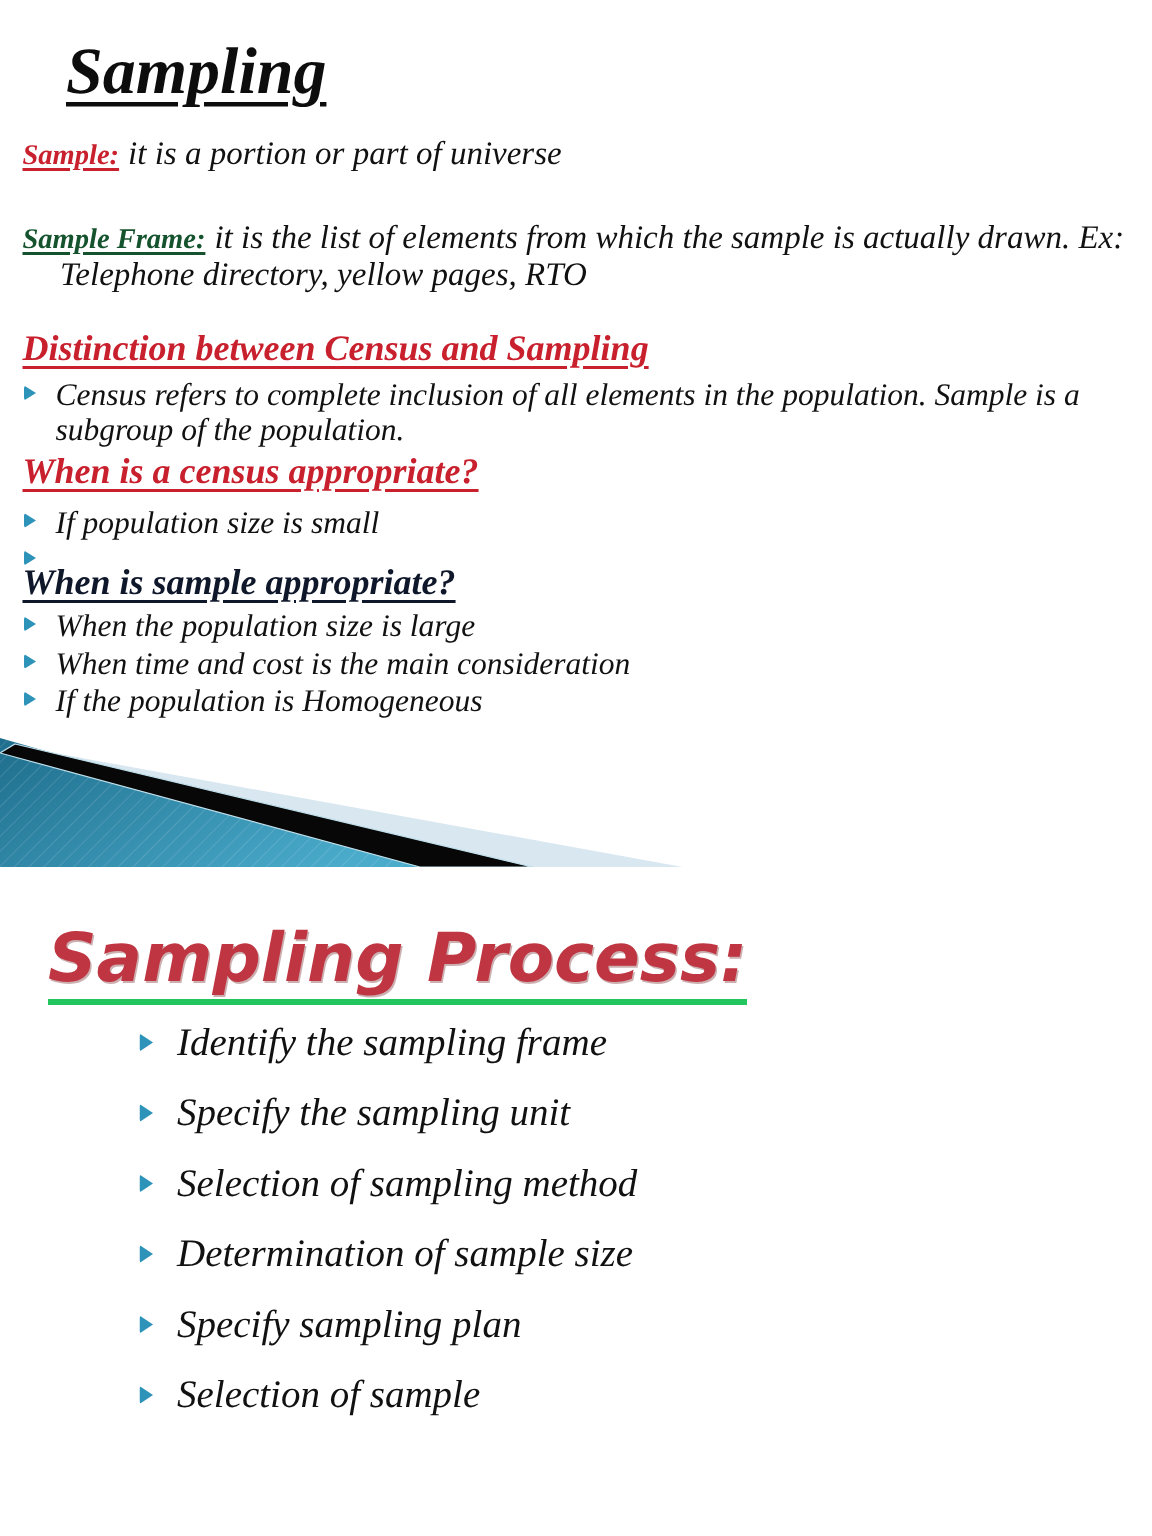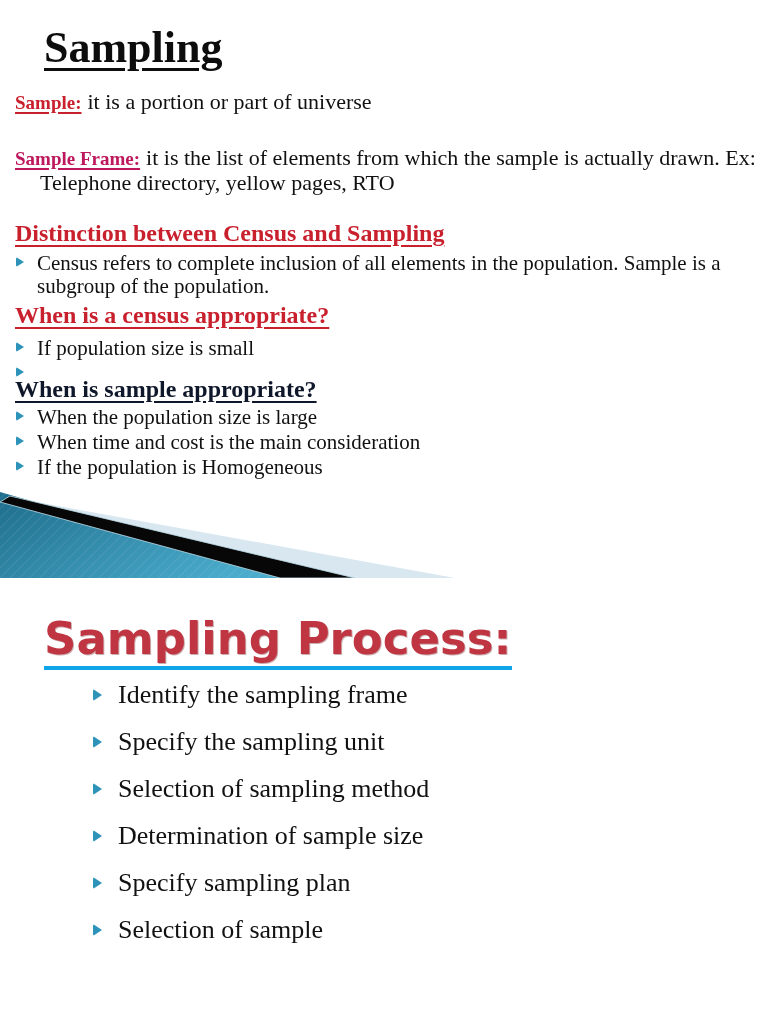--- a/index.html
+++ b/index.html
@@ -1,21 +1,21 @@
 <!DOCTYPE html>
 <html><head>
 <meta charset="utf-8">
 <style>
   html,body{margin:0;padding:0;}
   body{
     width:768px;height:1024px;position:relative;background:#ffffff;
     font-family:"Liberation Serif", serif;overflow:hidden;
     -webkit-font-smoothing:antialiased;
   }
-  .slide{position:absolute;left:0;width:736px;background:#fff;}
+  .slide{position:absolute;left:0;width:736px;background:#fff;font-style:italic;}
   #slide1{top:0;height:578px;}
   #slide2{top:578px;height:446px;}
 
   
   .s1-title{
     position:absolute;left:44px;top:24px;margin:0;
     font-size:44px;font-weight:bold;color:#0d0d0d;line-height:1.1;
     text-decoration:underline;text-decoration-thickness:3px;text-underline-offset:6px;
   }
   .def-line{position:absolute;margin:0;font-size:22px;color:#111;line-height:1.12;}
@@ -48,24 +48,24 @@
     position:absolute;left:1px;top:6px;width:0;height:0;
     border-top:5px solid transparent;border-bottom:5px solid transparent;
     border-left:8px solid #2e93b9;border-radius:2px;
   }
   #sec1-b .tri{top:5px;}
 
   .swoosh{position:absolute;left:0;top:488px;width:768px;height:90px;}
 
   
   .s2-title{
-    position:absolute;left:44px;top:38px;margin:0;
+    position:absolute;left:32px;top:38px;margin:0;
     font-family:"DejaVu Sans", sans-serif;
     font-size:45px;font-weight:bold;letter-spacing:0px;line-height:1.0;
-    padding-bottom:5px;border-bottom:4px solid #0ea5e9;display:inline-block;
+    padding-bottom:5px;border-bottom:4px solid #22c55e;display:inline-block;
     text-shadow:1px 1px 0 rgba(110,25,30,0.35);
   }
   #s2-bullets{top:104px;left:92px;}
   #s2-bullets li{
     font-size:26px;line-height:26px;margin-bottom:21px;padding-left:26px;color:#111;
   }
   #s2-bullets .tri{
     top:6.5px;border-top-width:6px;border-bottom-width:6px;border-left-width:9px;
   }
 </style>
@@ -74,21 +74,21 @@
 
 <div class="slide" id="slide1">
 
   <h1 class="s1-title">Sampling</h1>
 
   <p class="def-line" id="def1">
     <span class="red-lead" style="color:#c9202e;">Sample:</span><span>it is a portion or part of universe</span>
   </p>
 
   <p class="def-line" id="def2">
-    <span class="red-lead" style="color:#be185d;">Sample Frame:</span><span>it is the list of elements from which the sample is actually drawn. Ex: Telephone directory, yellow pages, RTO</span>
+    <span class="red-lead" style="color:#14532d;">Sample Frame:</span><span>it is the list of elements from which the sample is actually drawn. Ex: Telephone directory, yellow pages, RTO</span>
   </p>
 
   <h2 class="red-heading" id="sec1-h" style="color:#c9202e;">Distinction between Census and Sampling</h2>
   <ul class="bullets" id="sec1-b">
 
       <li><span class="tri"></span><span>Census refers to complete inclusion of all elements in the population. Sample is a subgroup of the population.</span></li>
     </ul>
 
   <h2 class="red-heading" id="sec2-h" style="color:#c9202e;">When is a census appropriate?</h2>
   <ul class="bullets" id="sec2-b">

